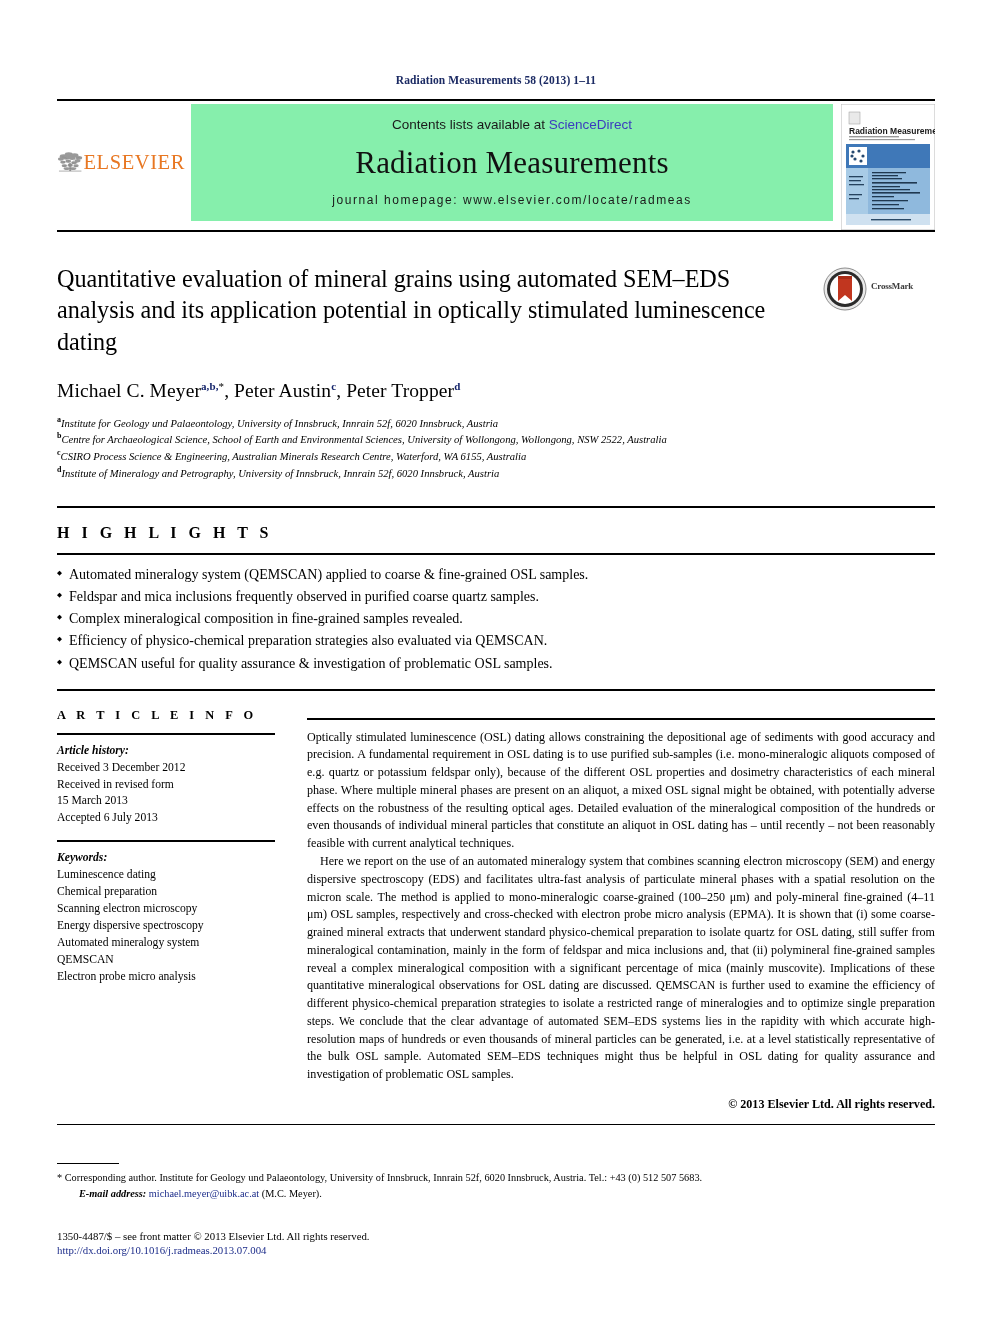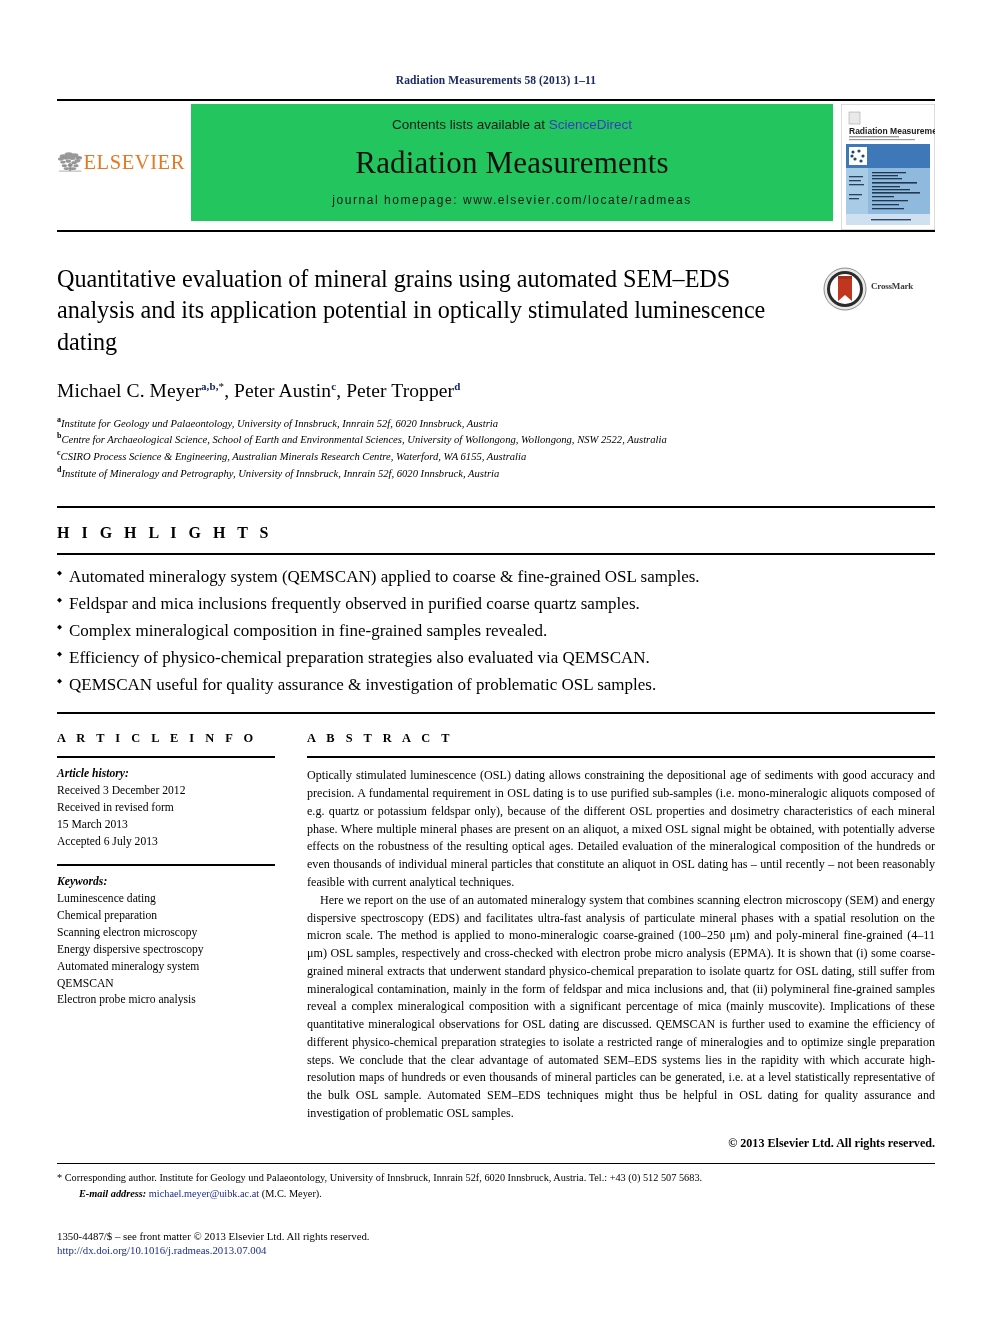--- a/index.html
+++ b/index.html
@@ -57,21 +57,21 @@
   .elsevier-word {
     font-family: "Liberation Serif", serif;
     color: #E87722;
     font-size: 20.5px;
     letter-spacing: .6px;
     line-height: 1;
     margin-top: 1px;
   }
   .masthead-center {
     flex: 1 1 auto;
-    background: #22c55e;
+    background: #86efac;
     display: flex;
     flex-direction: column;
     align-items: center;
     justify-content: space-between;
     padding: 13px 0 14px 0;
     margin-left: 6px;
     margin-right: 8px;
   }
   .contents-line {
     font-family: "Liberation Sans", sans-serif;
@@ -161,21 +161,21 @@
     font-weight: bold;
     font-size: 16px;
     letter-spacing: 4.0px;
     margin-top: 16px;
   }
   .hl-rule-mid { border-top: 2.2px solid #000; margin-top: 11px; }
   .highlights {
     list-style: none;
     margin: 9px 0 0 0;
     padding: 0;
-    font-size: 17px;
+    font-size: 14px;
     line-height: 1.58;
   }
   .highlights li { position: relative; padding-left: 12px; }
   .highlights li::before {
     content: "\25C6";
     position: absolute;
     left: 0;
     top: 0;
     font-size: 6.5px;
     line-height: 2.9;
@@ -414,21 +414,20 @@
         <div>Chemical preparation</div>
         <div>Scanning electron microscopy</div>
         <div>Energy dispersive spectroscopy</div>
         <div>Automated mineralogy system</div>
         <div>QEMSCAN</div>
         <div>Electron probe micro analysis</div>
       </div>
     </div>
 
     <div class="abs-col">
-      <div class="abs-head">A B S T R A C T</div>
       <div class="col-rule"></div>
       <div class="abstract">
         <p>Optically stimulated luminescence (OSL) dating allows constraining the depositional age of sediments with good accuracy and precision. A fundamental requirement in OSL dating is to use purified sub-samples (i.e. mono-mineralogic aliquots composed of e.g. quartz or potassium feldspar only), because of the different OSL properties and dosimetry characteristics of each mineral phase. Where multiple mineral phases are present on an aliquot, a mixed OSL signal might be obtained, with potentially adverse effects on the robustness of the resulting optical ages. Detailed evaluation of the mineralogical composition of the hundreds or even thousands of individual mineral particles that constitute an aliquot in OSL dating has – until recently – not been reasonably feasible with current analytical techniques.</p>
         <p class="indent">Here we report on the use of an automated mineralogy system that combines scanning electron microscopy (SEM) and energy dispersive spectroscopy (EDS) and facilitates ultra-fast analysis of particulate mineral phases with a spatial resolution on the micron scale. The method is applied to mono-mineralogic coarse-grained (100–250 μm) and poly-mineral fine-grained (4–11 μm) OSL samples, respectively and cross-checked with electron probe micro analysis (EPMA). It is shown that (i) some coarse-grained mineral extracts that underwent standard physico-chemical preparation to isolate quartz for OSL dating, still suffer from mineralogical contamination, mainly in the form of feldspar and mica inclusions and, that (ii) polymineral fine-grained samples reveal a complex mineralogical composition with a significant percentage of mica (mainly muscovite). Implications of these quantitative mineralogical observations for OSL dating are discussed. QEMSCAN is further used to examine the efficiency of different physico-chemical preparation strategies to isolate a restricted range of mineralogies and to optimize single preparation steps. We conclude that the clear advantage of automated SEM–EDS systems lies in the rapidity with which accurate high-resolution maps of hundreds or even thousands of mineral particles can be generated, i.e. at a level statistically representative of the bulk OSL sample. Automated SEM–EDS techniques might thus be helpful in OSL dating for quality assurance and investigation of problematic OSL samples.</p>
       </div>
       <div class="copyright">© 2013 Elsevier Ltd. All rights reserved.</div>
     </div>
   </div>
 
   <div class="abs-bottom-rule"></div>

